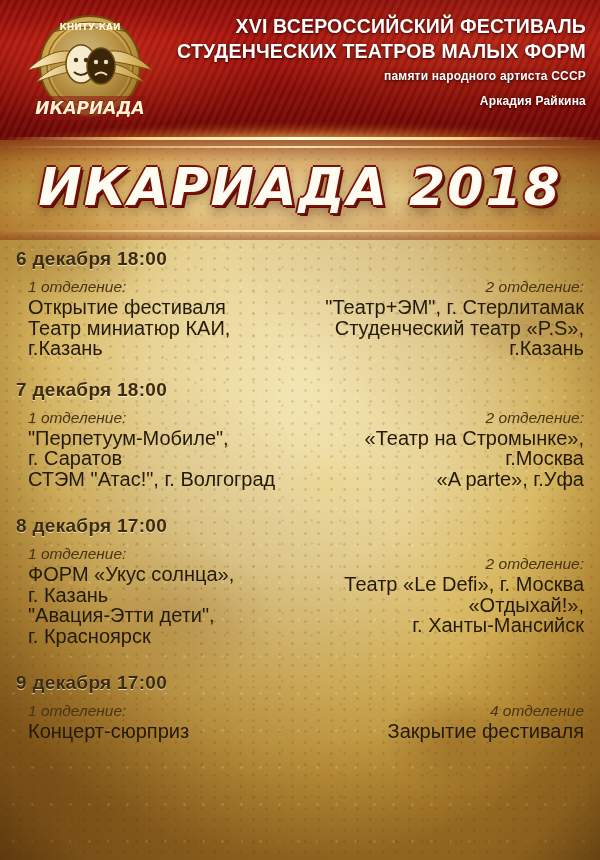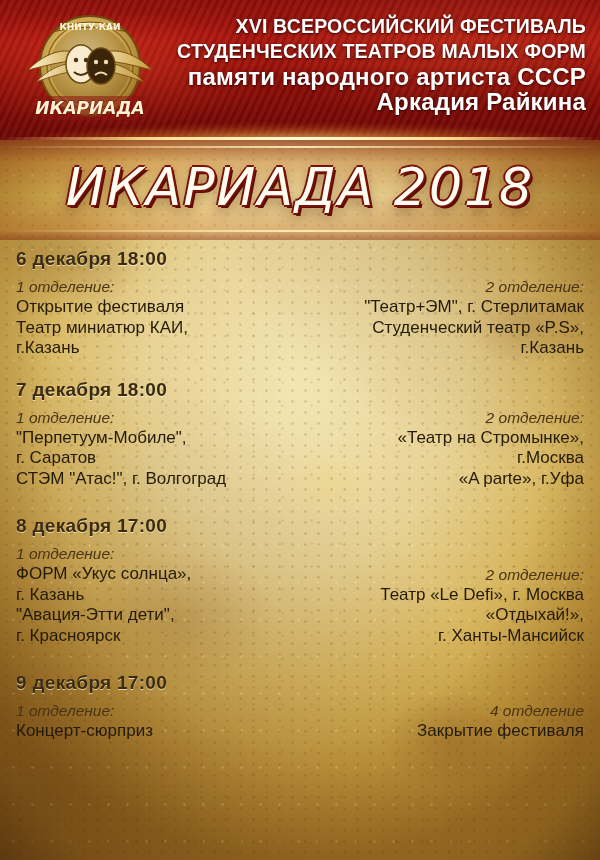--- a/index.html
+++ b/index.html
@@ -110,21 +110,21 @@
     text-shadow: 0 1px 2px rgba(60,0,0,.85), 0 0 6px rgba(0,0,0,.35);
   }
   .header-text .l1,
   .header-text .l2 {
     font-size: 19.5px;
     line-height: 25px;
     white-space: nowrap;
   }
   .header-text .l3,
   .header-text .l4 {
-    font-size: 24px;
+    font-size: 12px;
     line-height: 25px;
     white-space: nowrap;
   }
 
   
   .emblem {
     position: absolute;
     top: 8px;
     left: 18px;
     width: 160px;
@@ -156,21 +156,21 @@
   .title-streak.top { top: 6px; }
   .title-streak.bottom { bottom: 8px; }
 
   .festival-title {
     position: absolute;
     top: 18px;
     left: 0;
     width: 600px;
     text-align: center;
     font-family: "DejaVu Sans", sans-serif;
-    font-weight: normal;
+    font-weight: bold;
     font-style: italic;
     font-size: 52px;
     line-height: 58px;
     letter-spacing: 2px;
     color: #fffdf2;
     text-shadow:
       2px 0 0 #7a1208,
       -2px 0 0 #7a1208,
       0 2px 0 #7a1208,
       0 -2px 0 #7a1208,
@@ -195,35 +195,36 @@
     font-size: 19px;
     font-weight: bold;
     color: #3a2a10;
     letter-spacing: .3px;
     padding: 6px 0 8px;
     text-shadow: 0 1px 0 rgba(255,250,220,.65);
   }
   .parts {
     display: flex;
     justify-content: space-between;
-    align-items: flex-end;
+    align-items: center;
+    margin-left: 12px;
   }
   .part {
     width: 49%;
   }
   .part.left { text-align: left; }
   .part.right { text-align: right; }
   .part-label {
     font-size: 15.5px;
     font-style: italic;
     color: #4a3414;
     margin-bottom: 1px;
   }
   .entry {
-    font-size: 17px;
+    font-size: 20px;
     line-height: 20.5px;
     color: #241a08;
   }
   .spacer-8 { height: 8px; }
   .spacer-14 { height: 14px; }
 </style>
 </head>
 <body>
 
 <div class="poster">

